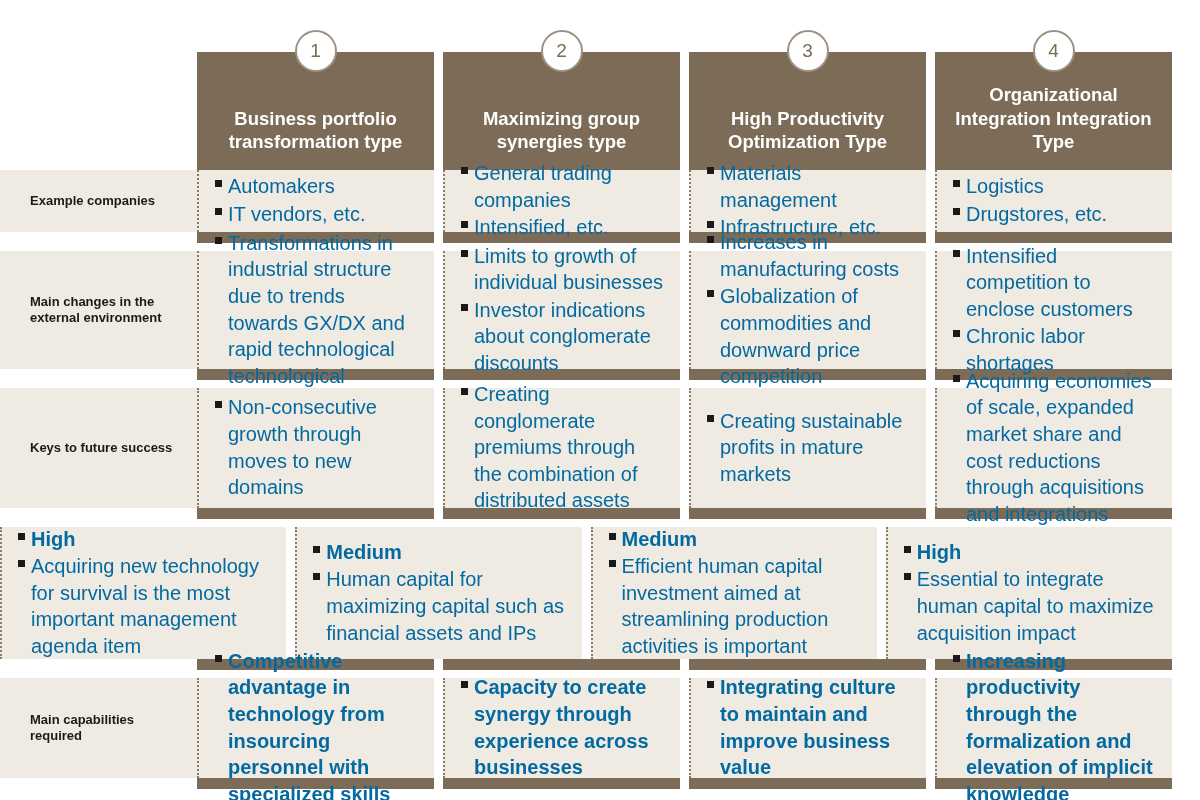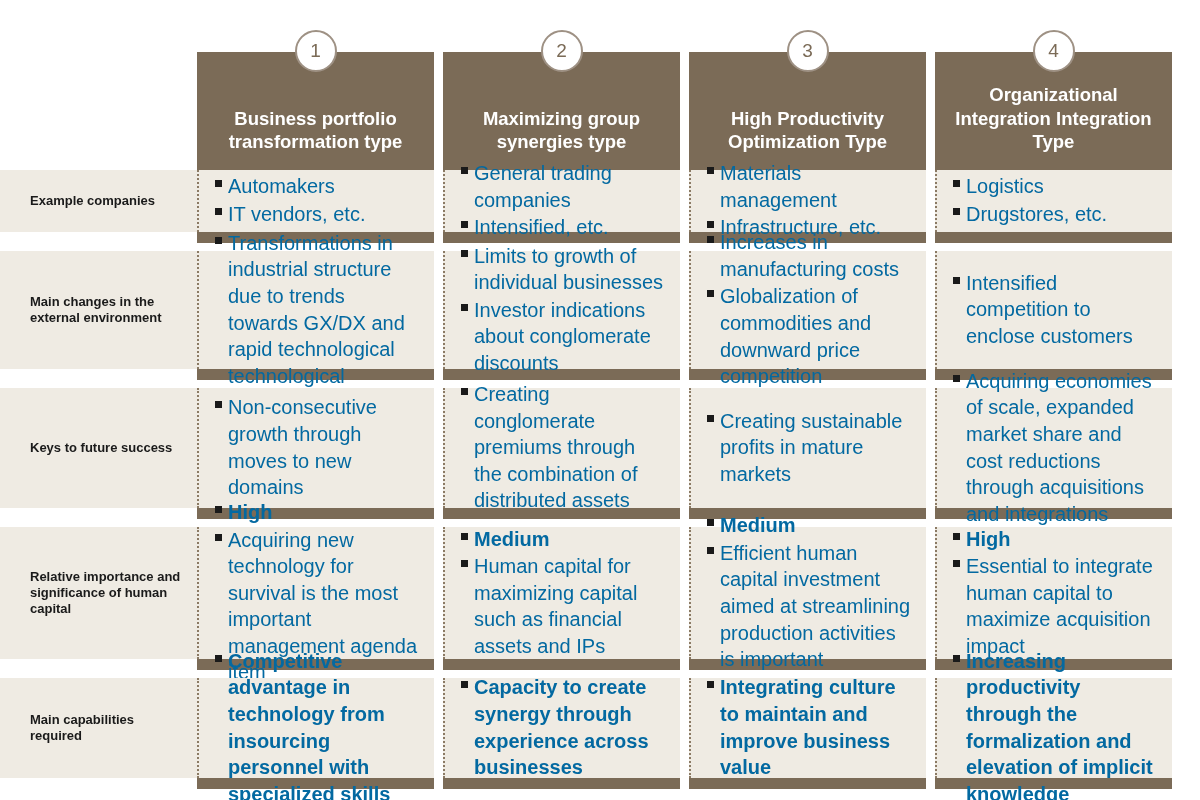--- a/index.html
+++ b/index.html
@@ -268,20 +268,21 @@
           </div>
           <div class="cell">
             <ul>
               <li>Increases in manufacturing costs</li>
               <li>Globalization of commodities and downward price competition</li>
             </ul>
           </div>
           <div class="cell">
             <ul>
               <li>Intensified competition to enclose customers</li>
+              <li>Chronic labor shortages</li>
             </ul>
           </div>
         </div>
       </div>
       <div class="sep">
         <div class="sep-spacer"></div>
         <div class="sep-bars">
           <div class="sep-bar"></div>
           <div class="sep-bar"></div>
           <div class="sep-bar"></div>
@@ -318,21 +319,20 @@
         <div class="sep-spacer"></div>
         <div class="sep-bars">
           <div class="sep-bar"></div>
           <div class="sep-bar"></div>
           <div class="sep-bar"></div>
           <div class="sep-bar"></div>
         </div>
       </div>
       <div class="gap-white"></div>
       <div class="row" style="height: 132px;">
-        <div class="row-label">Relative importance and significance of human capital</div>
         <div class="row-cells">
           <div class="cell">
             <ul>
               <li class="bold">High</li>
               <li>Acquiring new technology for survival is the most important management agenda item</li>
             </ul>
           </div>
           <div class="cell">
             <ul>
               <li class="bold">Medium</li>

